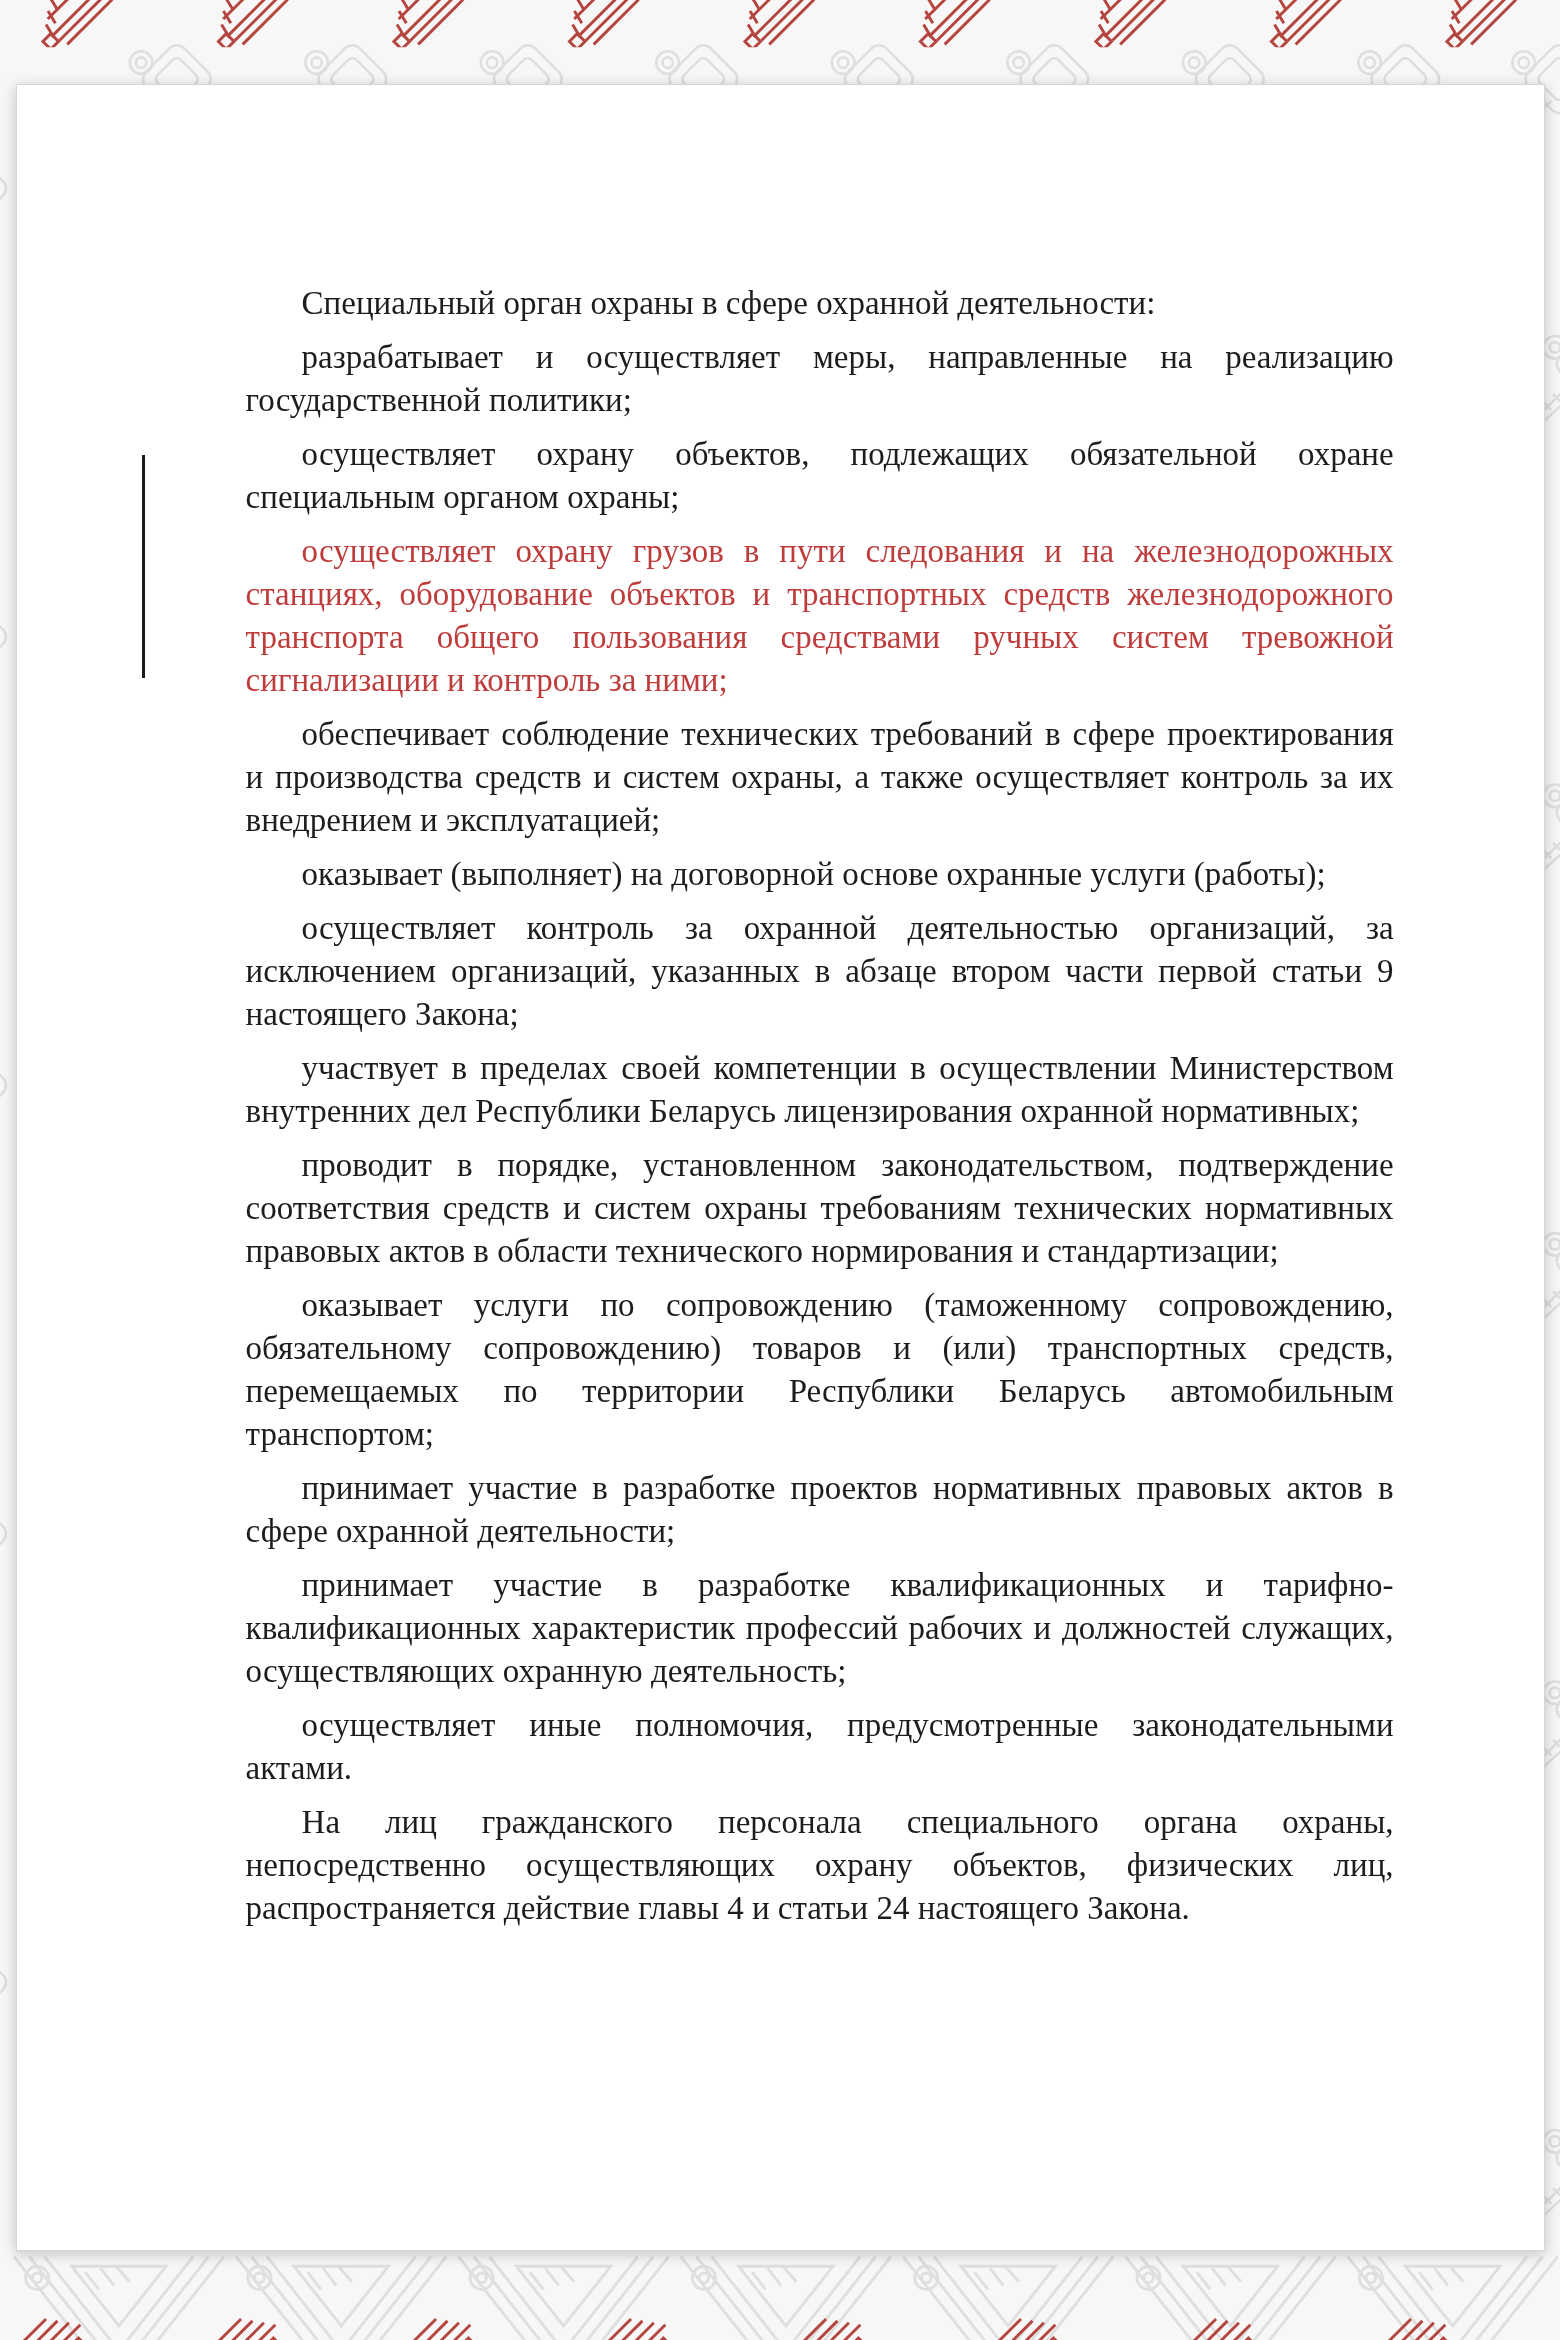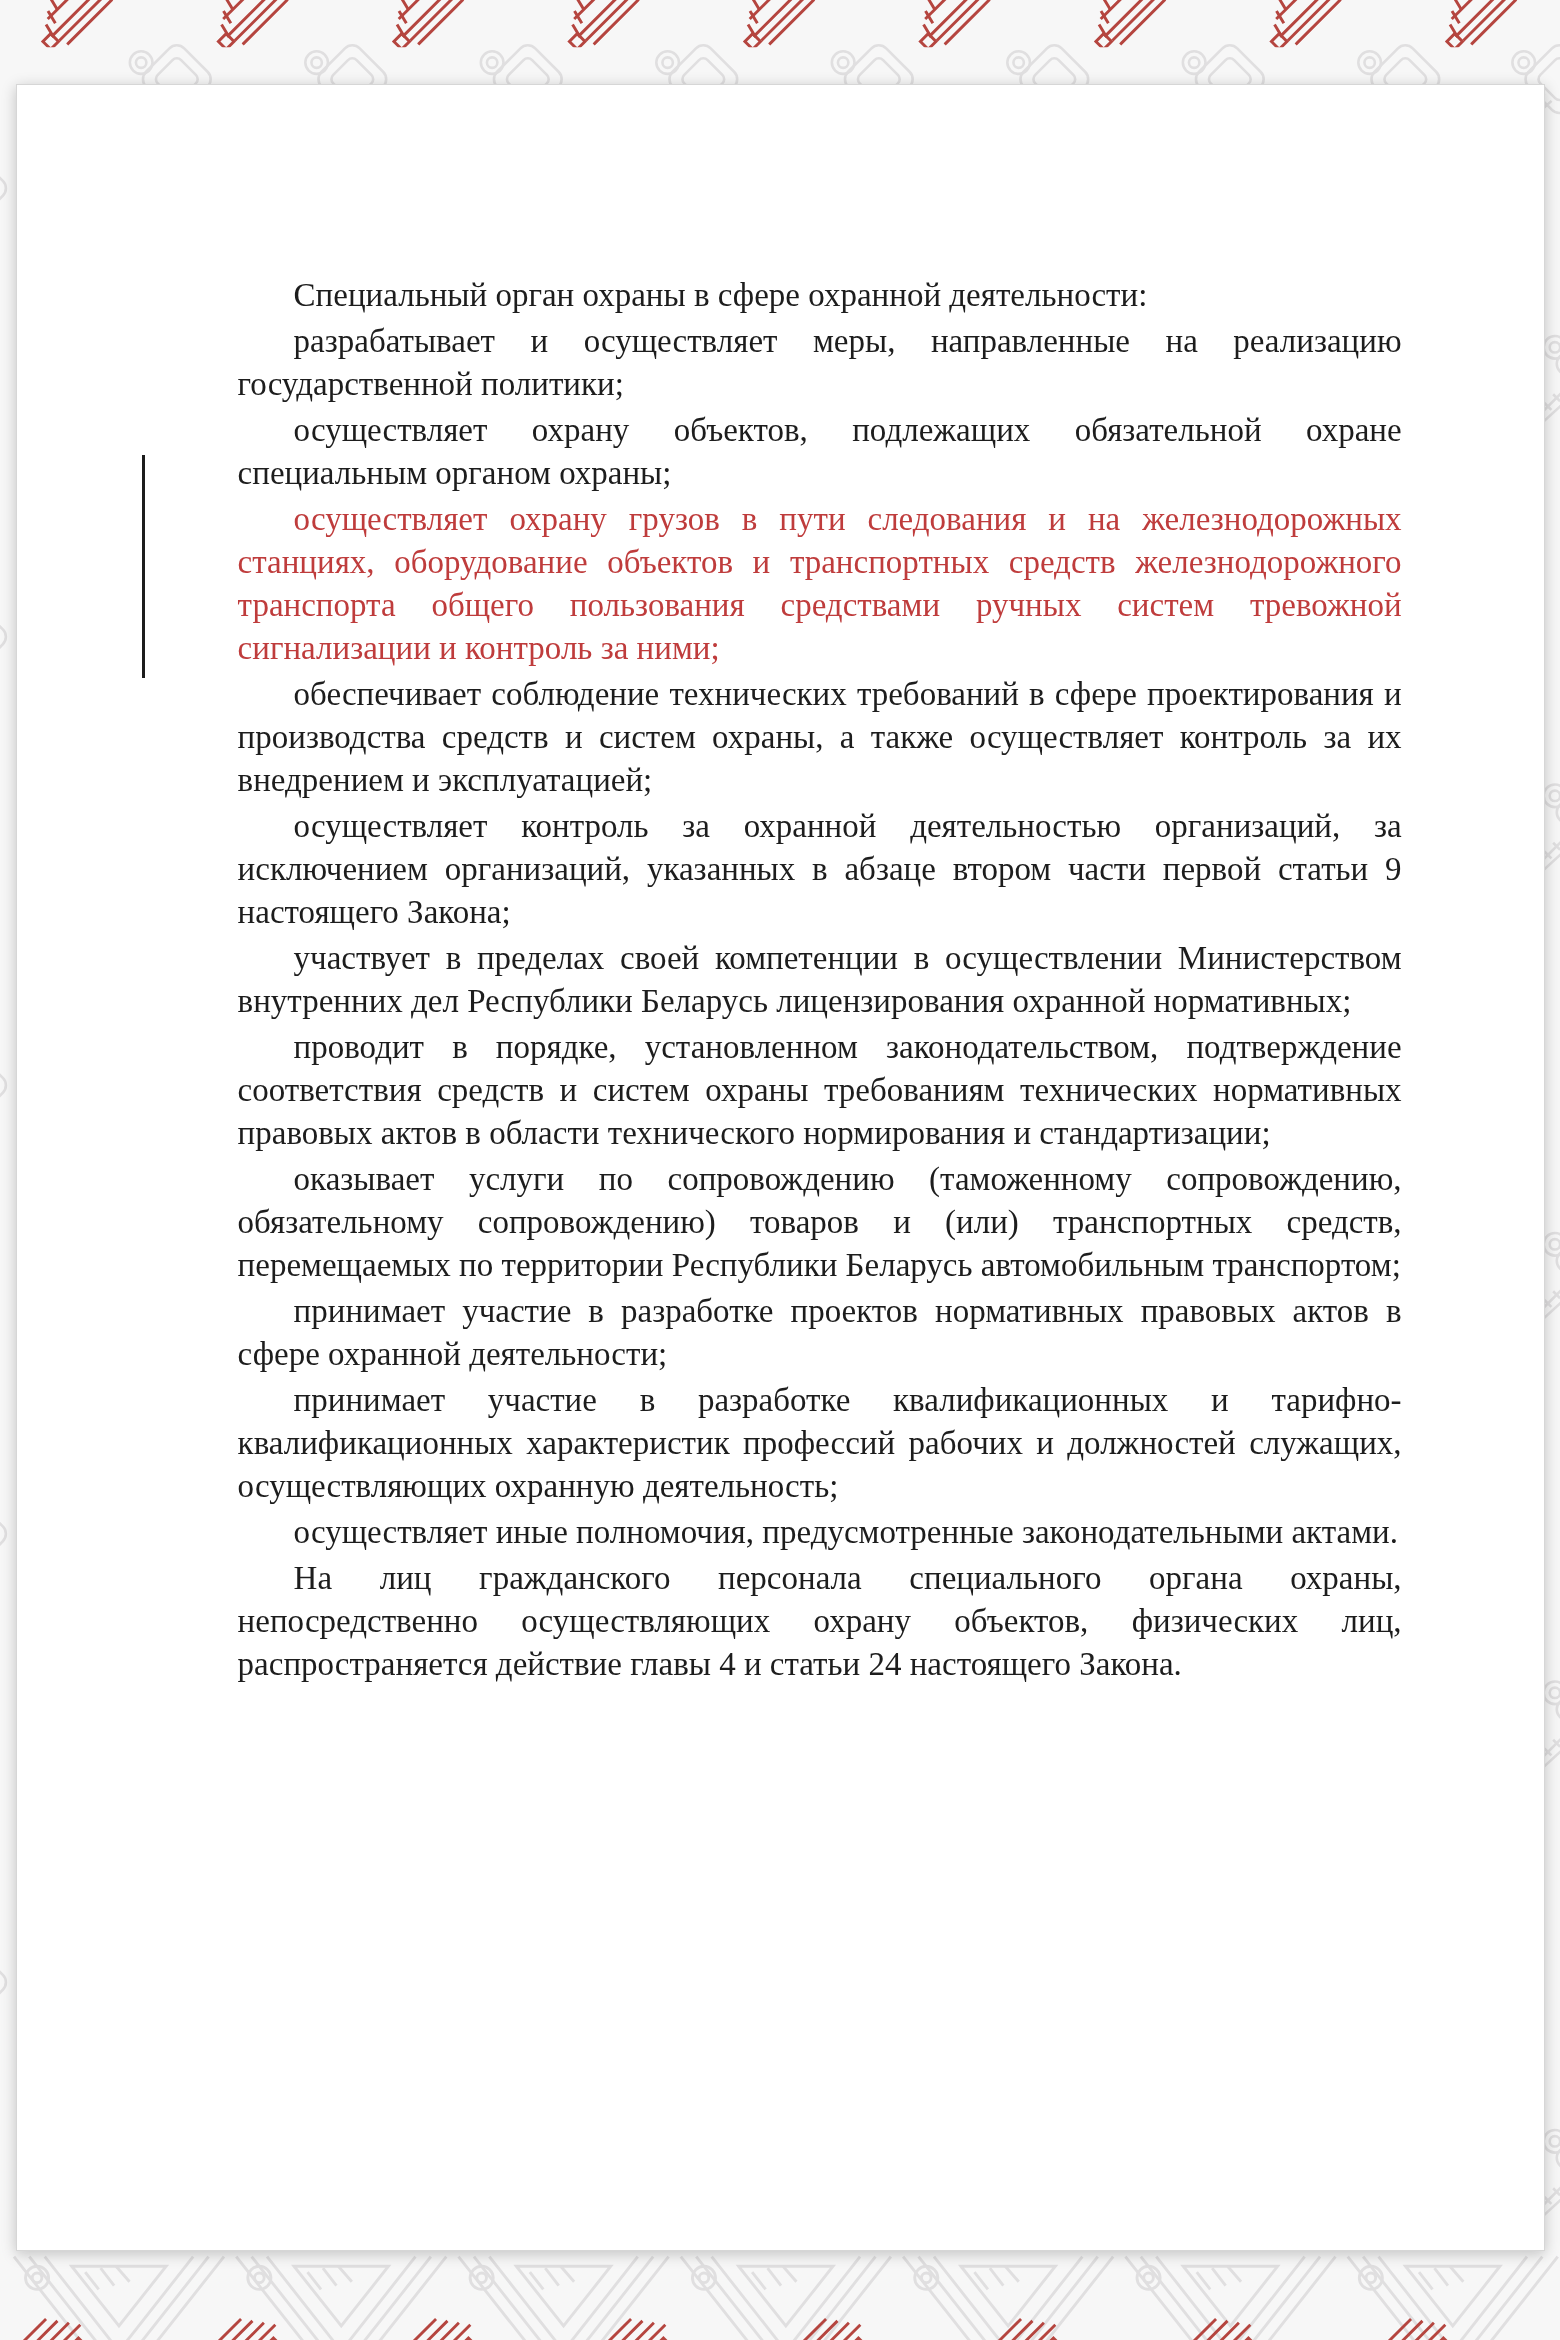--- a/index.html
+++ b/index.html
@@ -42,21 +42,21 @@
   
   .text-block {
     position: absolute;
     left: 218px; top: 186px;
     width: 1170px;
     color: var(--ink, #1d1d1d);
     font-size: 33px;
     line-height: 43px;
   }
   .text-block p {
-    margin: 3px;
+    margin: 11px;
     text-align: justify;
     text-indent: 56px;
   }
   .text-block p.ins {
     color: var(--ins-red, #bf3c3c);
     text-decoration-thickness: 2px;
     text-underline-offset: 4.9px;
   }
 </style>
 </head>
@@ -168,20 +168,21 @@
 <div class="sheet">
 
   <div class="change-bar"></div>
 
   <div class="text-block">
     <p>Специальный орган охраны в сфере охранной деятельности:</p>
     <p>разрабатывает и осуществляет меры, направленные на реализацию государственной политики;</p>
     <p>осуществляет охрану объектов, подлежащих обязательной охране специальным органом охраны;</p>
     <p class="ins">осуществляет охрану грузов в пути следования и на железнодорожных станциях, оборудование объектов и транспортных средств железнодорожного транспорта общего пользования средствами ручных систем тревожной сигнализации и контроль за ними;</p>
     <p>обеспечивает соблюдение технических требований в сфере проектирования и производства средств и систем охраны, а также осуществляет контроль за их внедрением и эксплуатацией;</p>
+    <p>оказывает (выполняет) на договорной основе охранные услуги (работы);</p>
     <p>осуществляет контроль за охранной деятельностью организаций, за исключением организаций, указанных в абзаце втором части первой статьи 9 настоящего Закона;</p>
     <p>участвует в пределах своей компетенции в осуществлении Министерством внутренних дел Республики Беларусь лицензирования охранной нормативных;</p>
     <p>проводит в порядке, установленном законодательством, подтверждение соответствия средств и систем охраны требованиям технических нормативных правовых актов в области технического нормирования и стандартизации;</p>
     <p>оказывает услуги по сопровождению (таможенному сопровождению, обязательному сопровождению) товаров и (или) транспортных средств, перемещаемых по территории Республики Беларусь автомобильным транспортом;</p>
     <p>принимает участие в разработке проектов нормативных правовых актов в сфере охранной деятельности;</p>
     <p>принимает участие в разработке квалификационных и тарифно-квалификационных характеристик профессий рабочих и должностей служащих, осуществляющих охранную деятельность;</p>
     <p>осуществляет иные полномочия, предусмотренные законодательными актами.</p>
     <p>На лиц гражданского персонала специального органа охраны, непосредственно осуществляющих охрану объектов, физических лиц, распространяется действие главы 4 и статьи 24 настоящего Закона.</p>
   </div>
 

